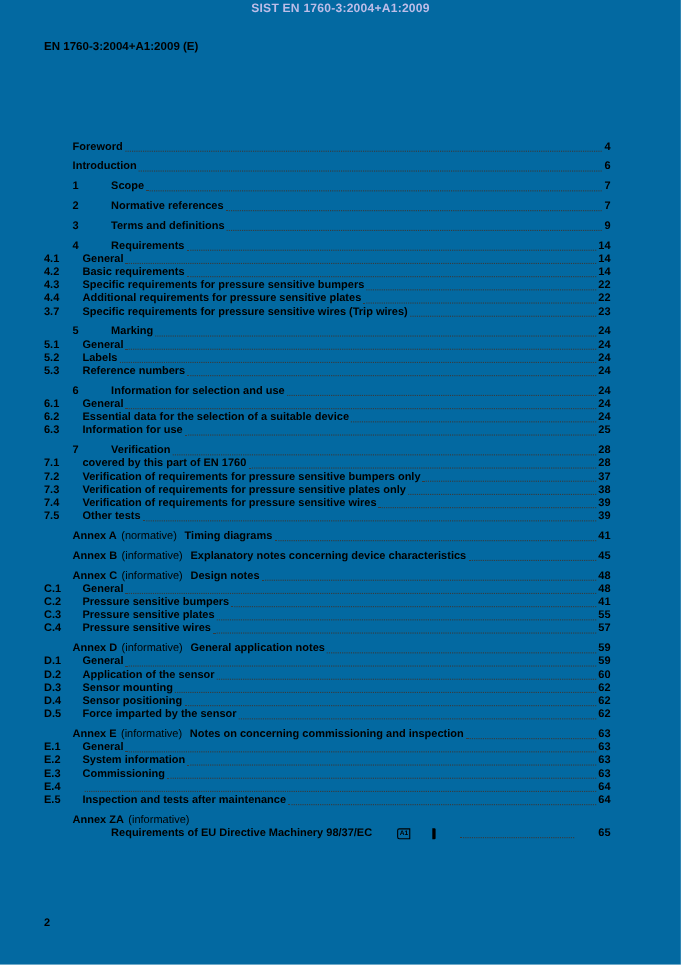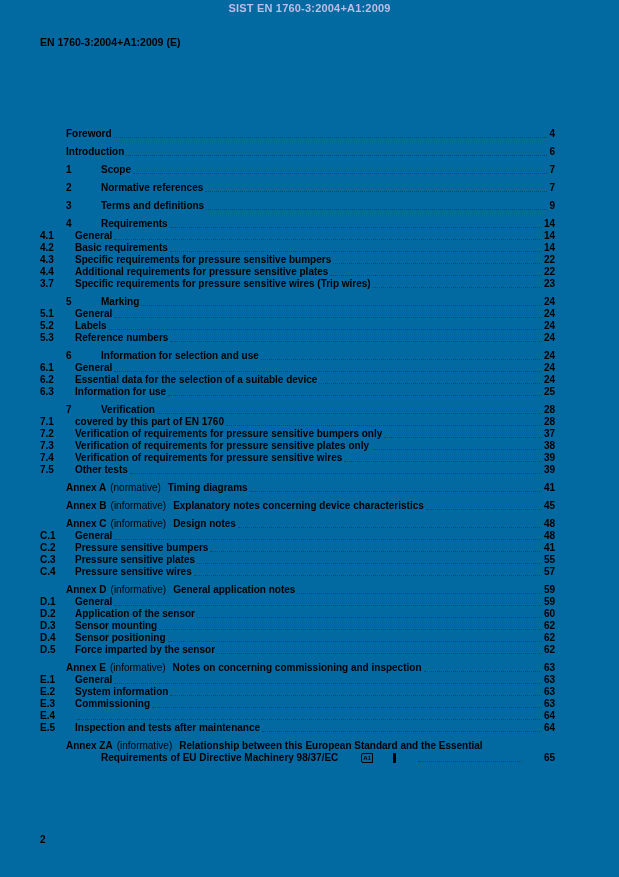--- a/index.html
+++ b/index.html
@@ -484,21 +484,20 @@
             <span class="dots"></span>
             <span class="pg">64</span>
           </div>
         </div>
       </div>
       <div class="toc-row space">
         <div class="col-body">
           <div class="tline">
             <span class="prefix">Annex ZA</span>
             <span class="qualifier">(informative)</span>
-            <span class="title gap">Relationship between this European Standard and the Essential</span>
           </div>
           <div class="tline indent">
             <span class="title">Requirements of EU Directive Machinery 98/37/EC</span>
             <span class="a1-tag">A1</span>
             <span class="a1-bar"></span>
             <span class="dots"></span>
             <span class="pg">65</span>
           </div>
         </div>
       </div>

